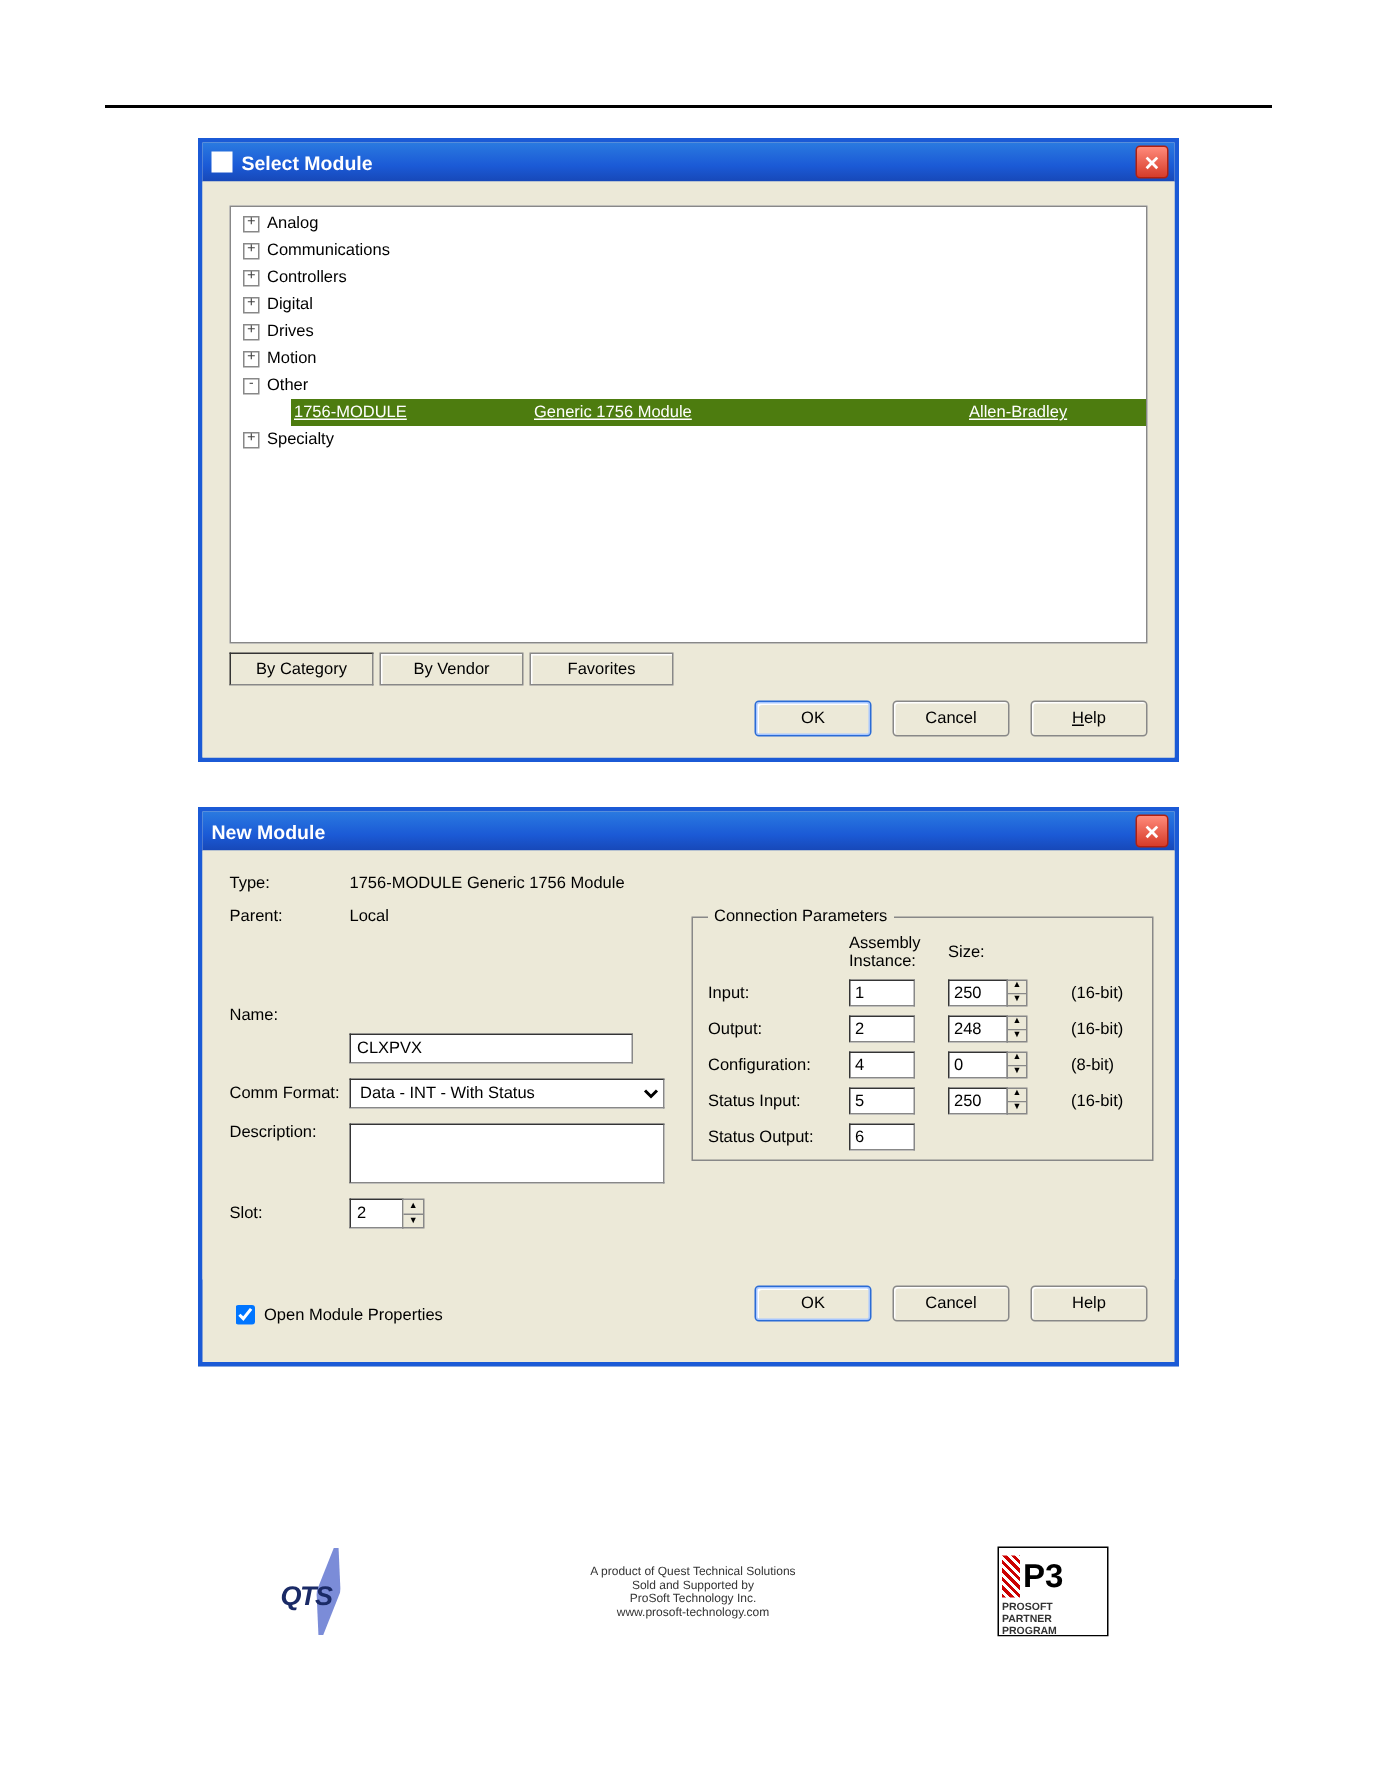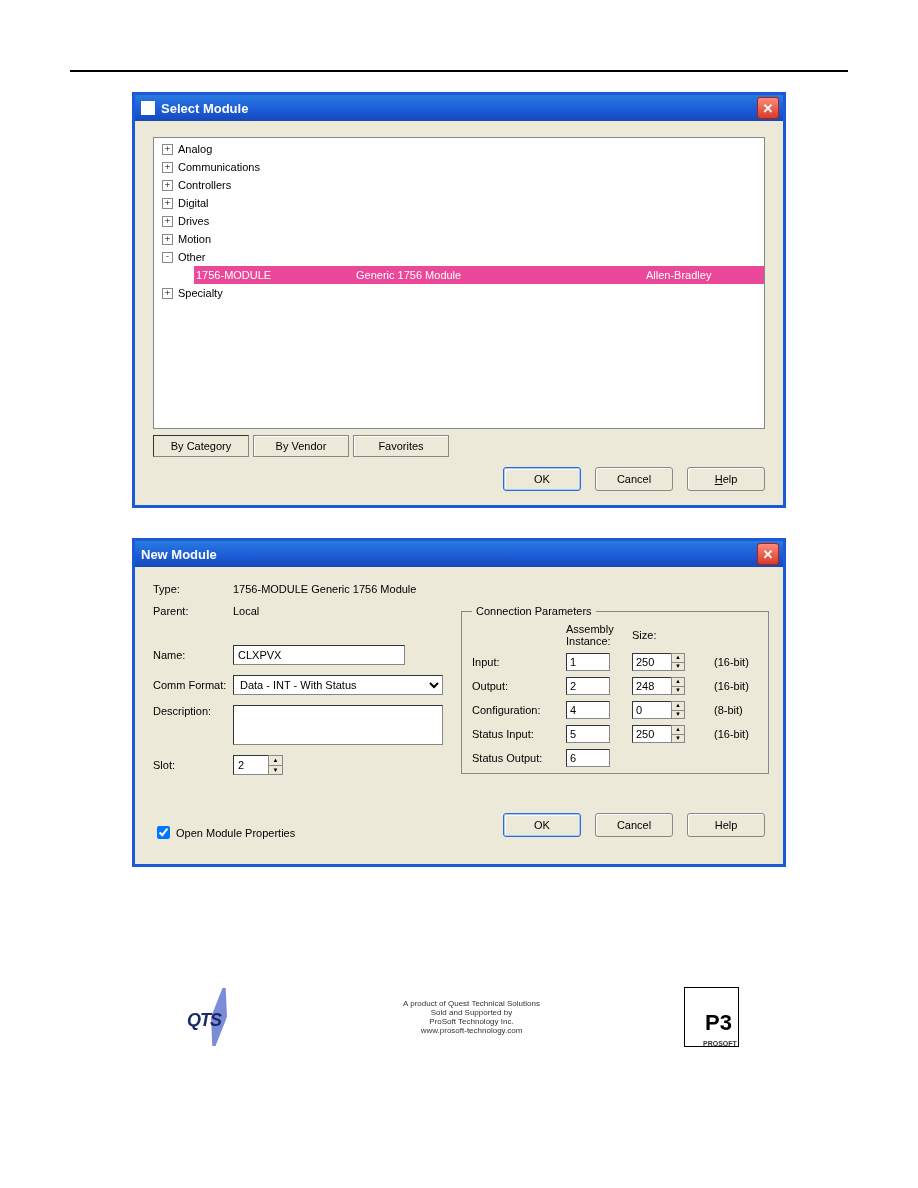--- a/index.html
+++ b/index.html
@@ -101,22 +101,23 @@
     color: #444;
     font-family: monospace;
   }
   .leaf {
     margin-left: 40px;
     height: 18px;
     display: flex;
     align-items: center;
   }
   .leaf.selected {
-    background: #ec4899;
+    background: #4d7c0f;
     color: #fff;
+    text-decoration: underline;
   }
   .leaf .lname { width: 160px; padding-left: 2px; }
   .leaf .ldesc { flex: 1; }
   .leaf .lven { width: 110px; text-align: left; padding-right: 8px; }
   .btnrow {
     display: flex;
     justify-content: flex-end;
     gap: 10px;
     padding: 4px 2px 8px 2px;
   }
@@ -328,25 +329,25 @@
     position: absolute;
     left: 8px;
     top: 18px;
     font-size: 18px;
     font-weight: bold;
     font-style: italic;
     color: #1a2a66;
     letter-spacing: -1px;
   }
   .logo-p3 {
-    width: 55px;
+    width: 74px;
     height: 60px;
     border: 1px solid #000;
     position: relative;
-    padding: 18px;
+    padding: 2px;
     box-sizing: border-box;
     font-size: 7px;
     text-align: left;
   }
   .logo-p3 .top {
     height: 34px;
     display: flex;
     align-items: center;
   }
   .logo-p3 .red {
@@ -442,21 +443,21 @@
     </div>
     <div class="grid2">
       <div class="col-left">
         <div class="frow">
           <span class="flabel">Parent:</span>
           <span>Local</span>
         </div>
         <div style="height:18px"></div>
         <div class="frow">
           <span class="flabel">Name:</span>
-          <input class="finput" style="width: 172px; flex: 0 0 auto;" value="CLXPVX">
+          <input class="finput" style="width: 189px; flex: 0 0 auto; margin-top: 44px;" value="CLXPVX">
         </div>
         <div class="frow">
           <span class="flabel">Comm Format:</span>
           <select class="combo">
             <option>Data - INT - With Status</option>
           </select>
         </div>
         <div class="frow" style="align-items:flex-start">
           <span class="flabel">Description:</span>
           <textarea class="ftextarea" style=""></textarea>

